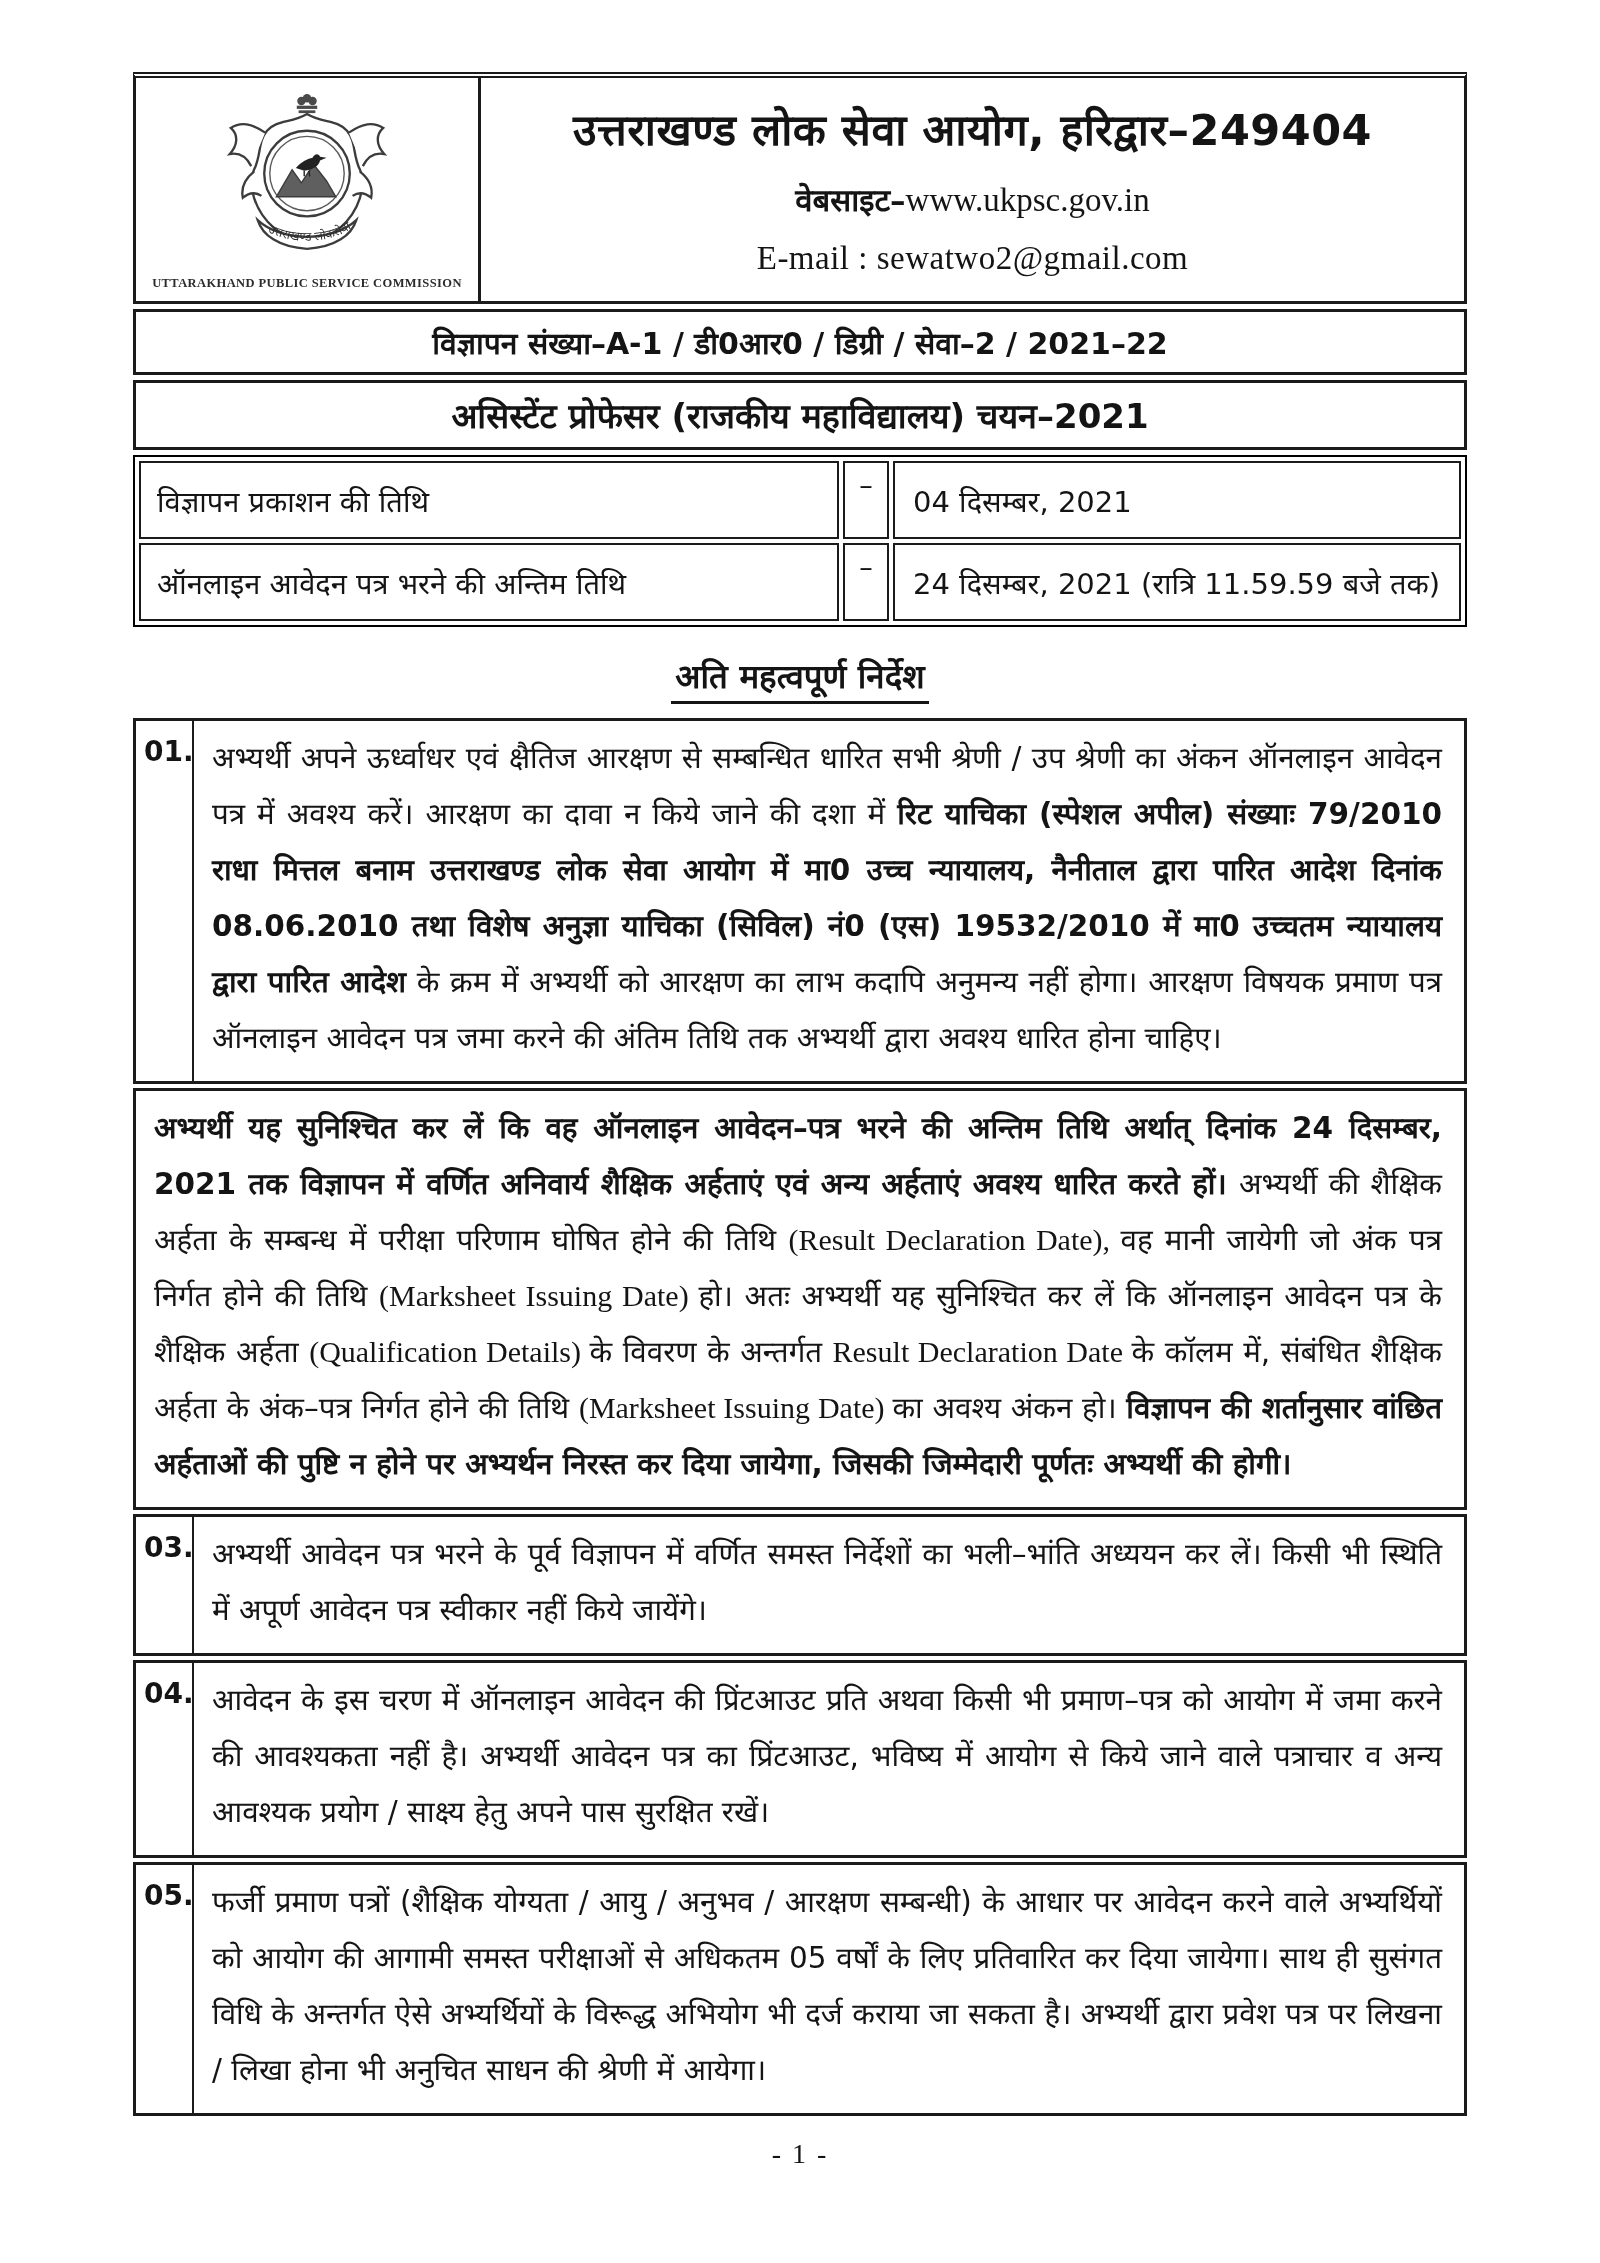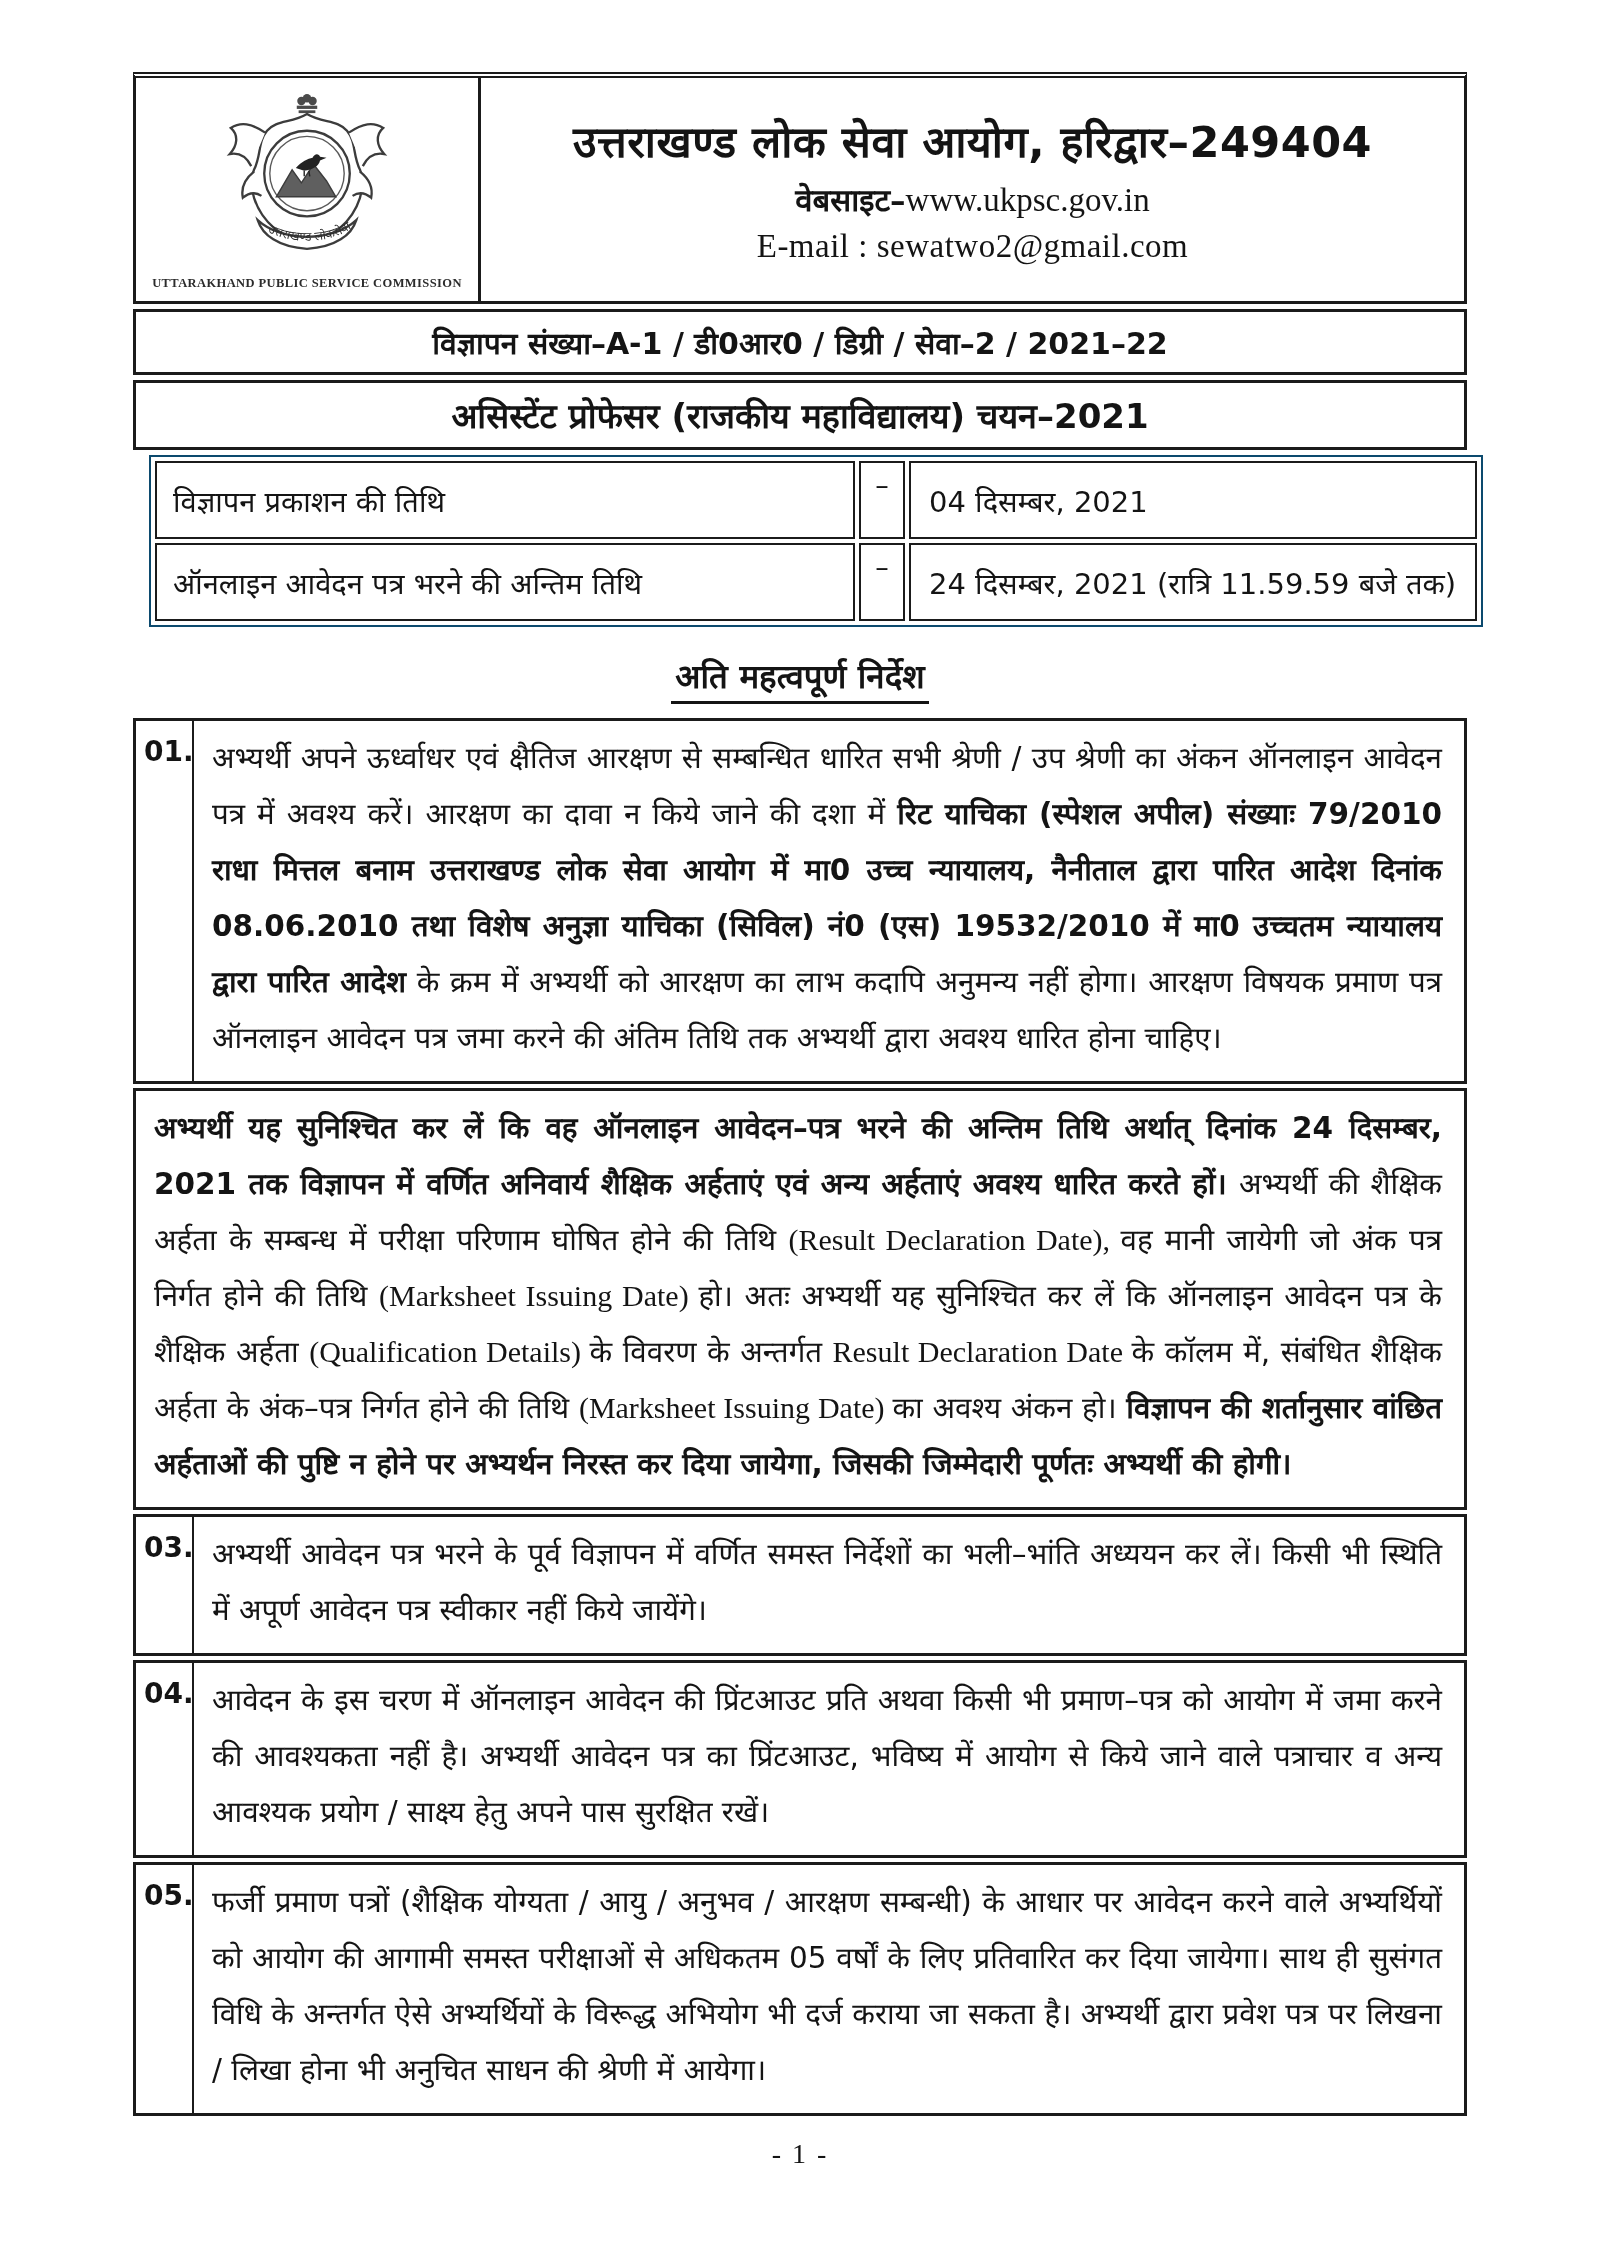--- a/index.html
+++ b/index.html
@@ -49,21 +49,21 @@
     color: #2c2c2c;
     margin-top: 2px;
     white-space: nowrap;
   }
   .header-text {
     flex: 1;
     display: flex;
     flex-direction: column;
     align-items: center;
     justify-content: center;
-    gap: 8px;
+    gap: 20px;
     padding-bottom: 4px;
   }
   .org-name {
     font-size: 43px;
     font-weight: 700;
     letter-spacing: 0.5px;
     white-space: nowrap;
   }
   .website-line { font-size: 31px; }
   .website-line .dev { font-weight: 700; }
@@ -81,25 +81,24 @@
     align-items: center;
     justify-content: center;
   }
   .adv-number-box { height: 66px; font-size: 30px; }
   .adv-title-box  { height: 70px; font-size: 34px; }
 
   
   .dates-table {
     width: 100%;
     margin-top: 5px;
-    border: 2px solid #0c4a6e;
+    border: 2px solid #000000;
     border-collapse: separate;
     border-spacing: 4px;
     box-sizing: border-box;
-    margin-left: 16px;
   }
   .dates-table td {
     border: 2px solid #1b1b1b;
     font-size: 29px;
     height: 78px;
     box-sizing: border-box;
   }
   td.dt-label { width: 700px; vertical-align: middle; padding-left: 16px; }
   td.dt-sep   { width: 46px; vertical-align: top; text-align: center;
                 padding-top: 6px; font-size: 27px; }

